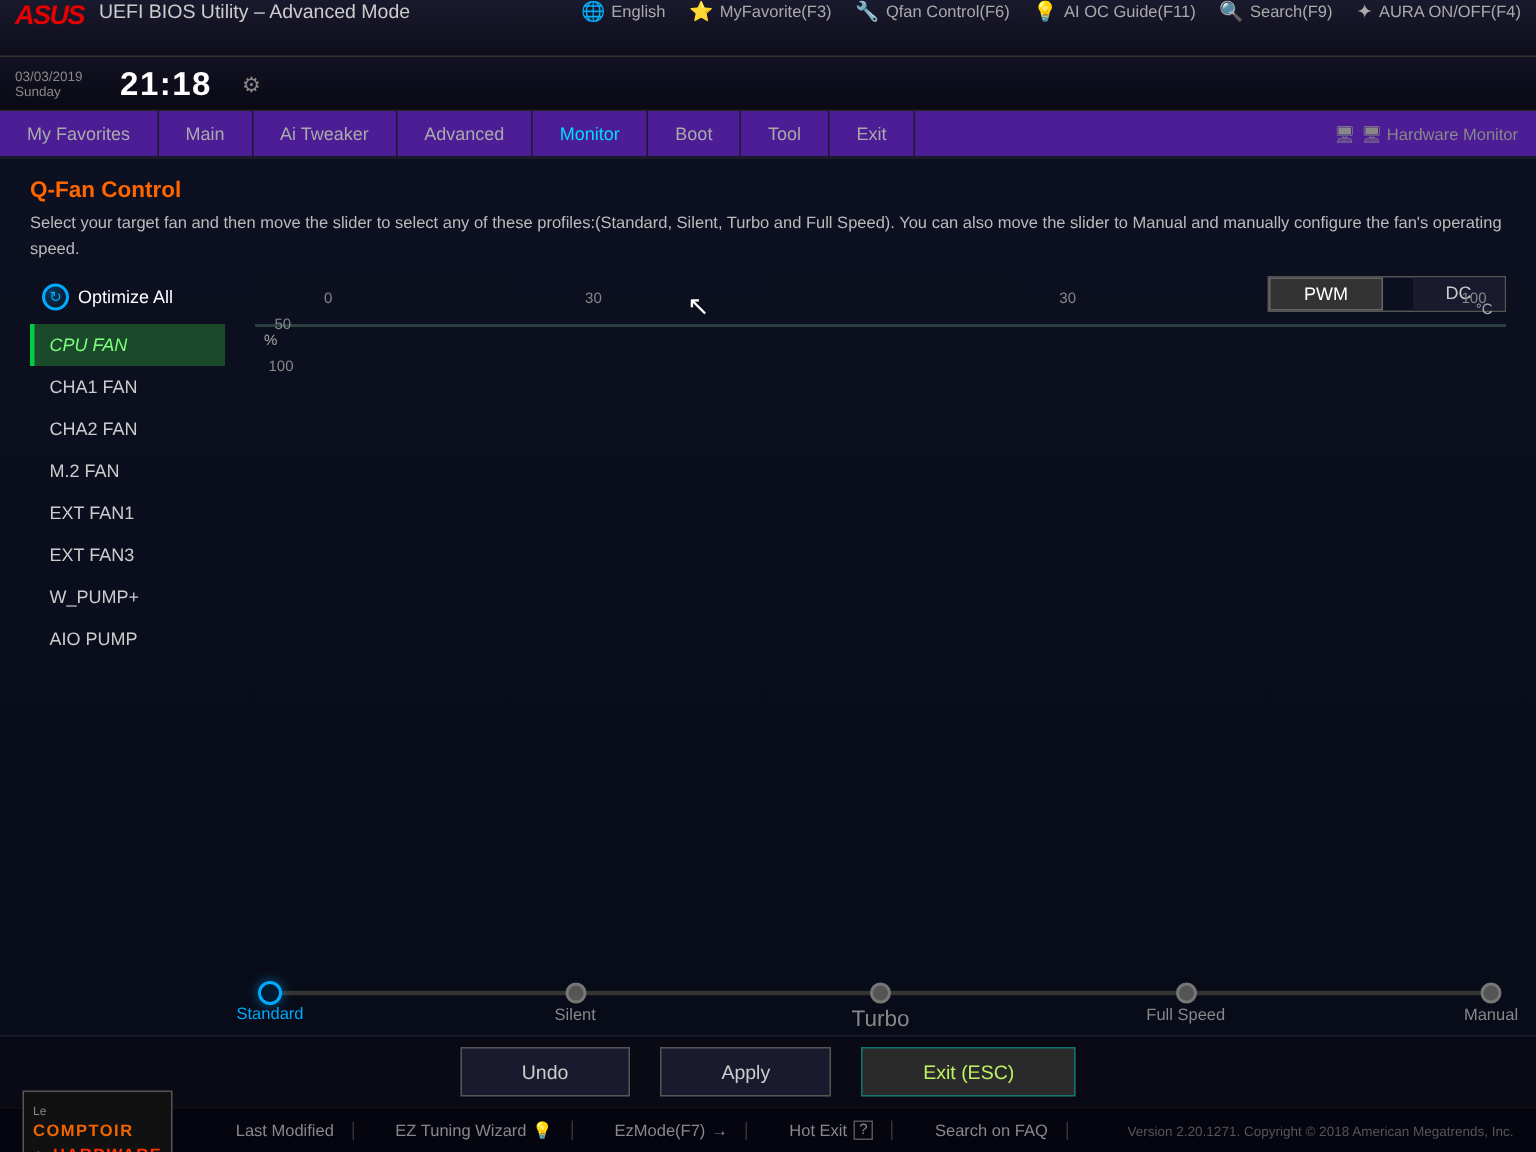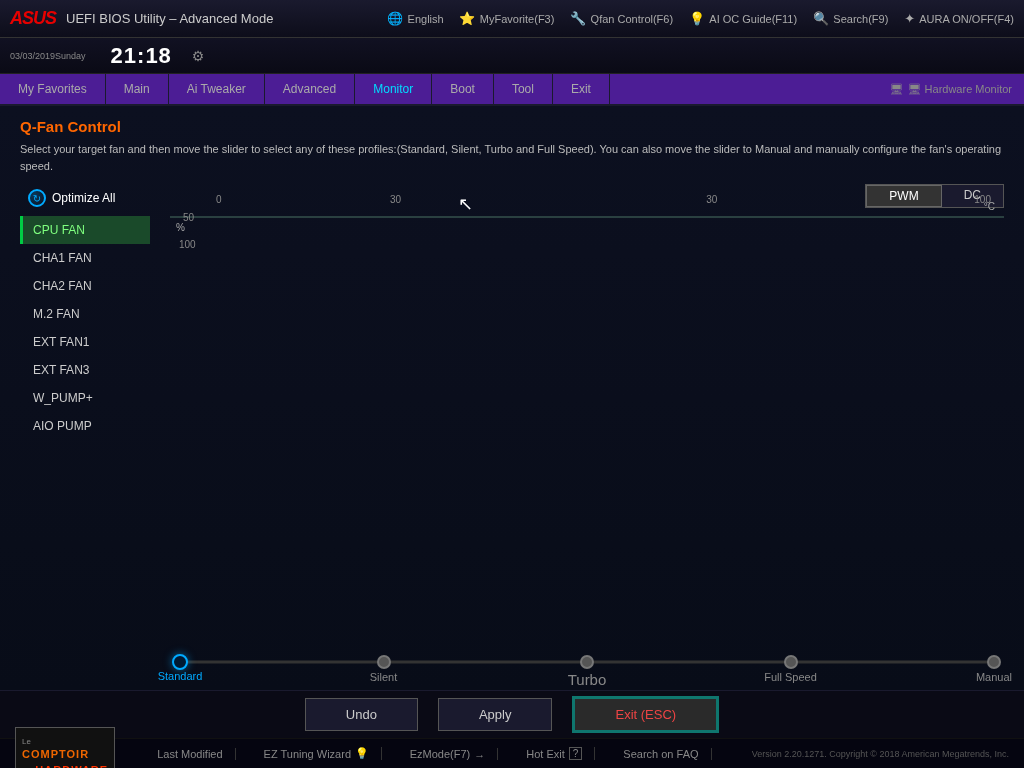--- a/index.html
+++ b/index.html
@@ -11,21 +11,21 @@
       color: #ccc;
       overflow: hidden;
       position: relative;
     }
 
     
     .top-bar {
       background: linear-gradient(180deg, #1a1a2e 0%, #0d0d1a 100%);
       height: 38px;
       display: flex;
-      align-items: center;
+      align-items: flex-start;
       padding: 0 10px;
       border-bottom: 1px solid #333;
       gap: 0;
     }
     .asus-logo {
       color: #e60000;
       font-weight: bold;
       font-size: 18px;
       font-style: italic;
       margin-right: 10px;
@@ -56,21 +56,21 @@
       background: linear-gradient(180deg, #111122 0%, #0a0a15 100%);
       height: 36px;
       display: flex;
       align-items: center;
       padding: 0 10px;
       border-bottom: 1px solid #222;
       gap: 20px;
     }
     .datetime-text {
       display: flex;
-      flex-direction: row;
+      flex-direction: column;
       font-size: 9px;
       color: #888;
       margin-right: 5px;
     }
     .time-display {
       color: #fff;
       font-size: 22px;
       font-weight: bold;
       letter-spacing: 1px;
     }
@@ -154,34 +154,36 @@
       padding: 7px 10px;
       font-size: 12px;
       color: #ccc;
       cursor: pointer;
       border-left: 3px solid transparent;
     }
     .fan-item.selected {
       background: #1a4a2a;
       color: #7fff7f;
       border-left: 3px solid #00cc44;
+      font-style: italic;
     }
 
     
     .chart-area {
       flex: 1;
       display: flex;
       flex-direction: column;
       gap: 8px;
     }
 
     .pwm-dc-toggle {
       display: flex;
       align-self: flex-end;
       border: 1px solid #555;
+      gap: 20px;
     }
     .pwm-dc-btn {
       padding: 3px 22px;
       font-size: 12px;
       cursor: pointer;
       color: #ccc;
       background: #1a1a2e;
     }
     .pwm-dc-btn.active {
       background: #333;
@@ -208,21 +210,21 @@
     }
     .btn {
       padding: 8px 40px;
       font-size: 13px;
       cursor: pointer;
       border: 1px solid #444;
       background: #1a1a2e;
       color: #ccc;
     }
     .btn.primary { background: #1a1a2e; border-color: #555; }
-    .btn.exit { background: #2a2a2a; border: 3px solid #0f766e; color: #ef4444; }
+    .btn.exit { background: #2a2a2a; border: 1px solid #0f766e; color: #bef264; }
 
     
     .footer {
       background: #050510;
       height: 30px;
       display: flex;
       align-items: center;
       padding: 0 15px;
       gap: 0;
       border-top: 1px solid #111;

